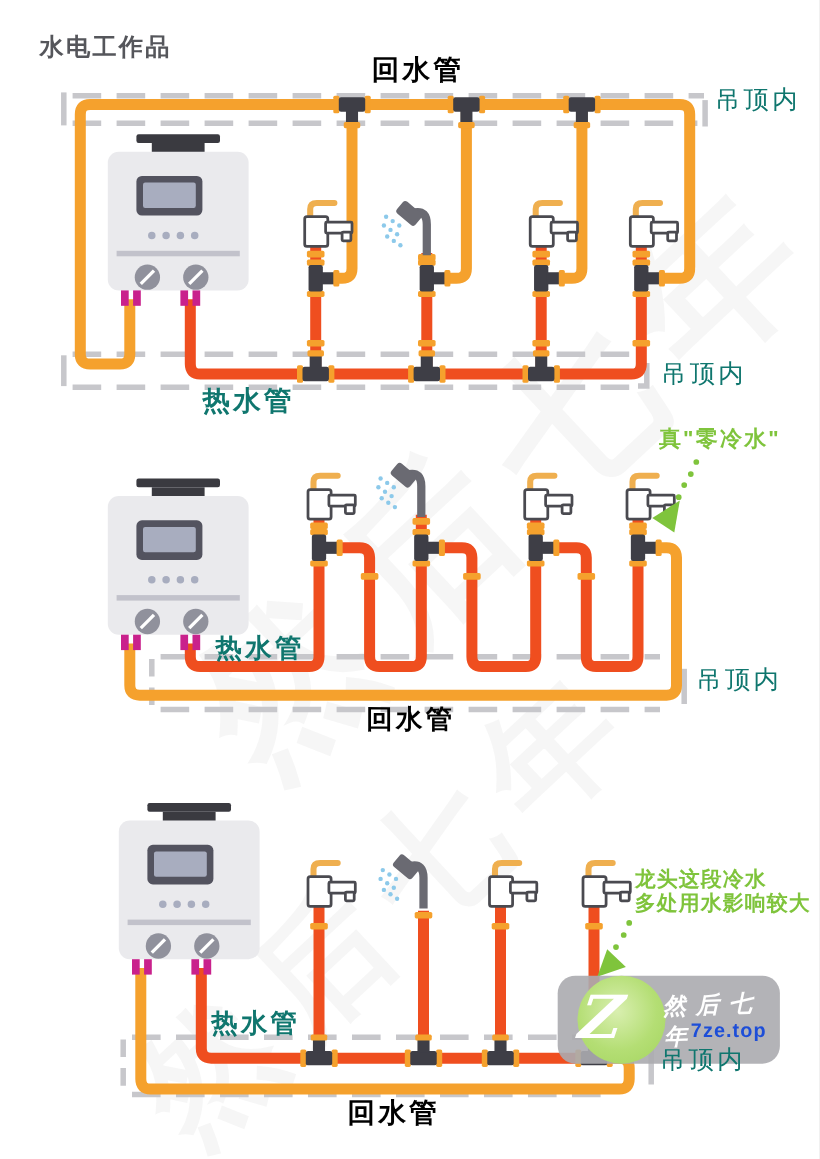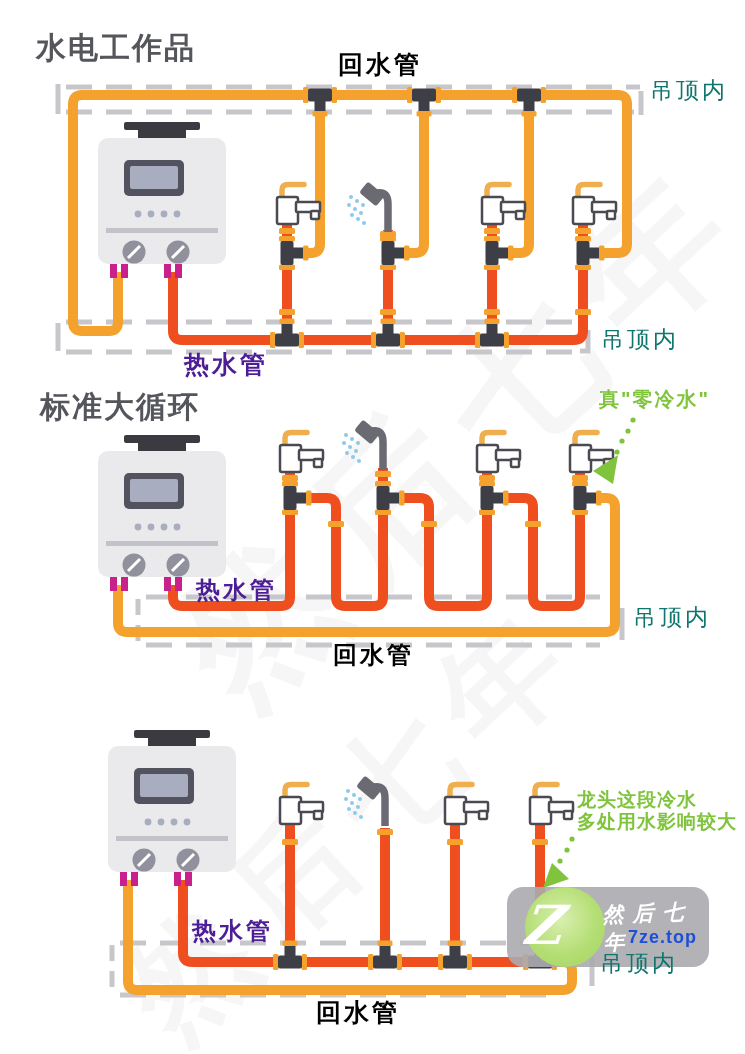--- a/index.html
+++ b/index.html
@@ -1,21 +1,21 @@
 <!DOCTYPE html>
 <html><head>
 <meta charset="utf-8">
 <style>
   html,body{margin:0;padding:0;background:#e8e8e8;}
   .stage{position:relative;width:745px;height:1054px;margin:0 auto;background:#ffffff;overflow:hidden;
          font-family:"Liberation Sans","DejaVu Sans",sans-serif;}
   .lbl{position:absolute;white-space:nowrap;line-height:1.2;}
-  .title{font-size:30px;font-weight:bold;color:#55565B;letter-spacing:2px;}
+  .title{font-size:22px;font-weight:bold;color:#55565B;letter-spacing:2px;}
   .lbl-return{font-size:25px;font-weight:bold;color:#000000;letter-spacing:3px;}
-  .lbl-hot{font-size:25px;font-weight:bold;color:#4c1d95;letter-spacing:3px;font-family:Liberation Serif, serif;}
+  .lbl-hot{font-size:25px;font-weight:bold;color:#0f766e;letter-spacing:3px;}
   .lbl-ceiling{font-size:23px;color:#0f766e;letter-spacing:3px;}
   .lbl-green{font-size:19px;font-weight:bold;color:#7FC43C;letter-spacing:1px;}
   .lbl-green-big{font-size:20px;font-weight:bold;color:#7FC43C;letter-spacing:2px;}
   .wm{position:absolute;font-weight:bold;color:rgba(70,70,70,0.05);white-space:nowrap;pointer-events:none;}
   .wm1{left:110px;top:330px;font-size:150px;letter-spacing:28px;transform:rotate(-43deg);transform-origin:50% 50%;}
   .wm2{left:70px;top:740px;font-size:120px;letter-spacing:22px;transform:rotate(-43deg);transform-origin:50% 50%;}
   .art{position:absolute;left:0;top:0;}
   .badge{position:absolute;left:507px;top:887px;width:202px;height:80px;border-radius:16px;
          background:rgba(171,171,175,0.90);}
   .badge-circle{position:absolute;left:18px;top:0px;width:80px;height:80px;border-radius:50%;
@@ -243,21 +243,20 @@
       </g>
     </g>
   </svg>
 
   <div class="lbl title" style="left:36px;top:30px;">水电工作品</div>
   <div class="lbl lbl-return" style="left:338px;top:49px;">回水管</div>
   <div class="lbl lbl-ceiling" style="left:650px;top:77px;">吊顶内</div>
   <div class="lbl lbl-ceiling" style="left:601px;top:326px;">吊顶内</div>
   <div class="lbl lbl-hot" style="left:184px;top:350px;">热水管</div>
 
-  <div class="lbl title" style="left:40px;top:389px;">标准大循环</div>
   <div class="lbl lbl-green-big" style="left:599px;top:387px;">真"零冷水"</div>
   <div class="lbl lbl-hot" style="left:196px;top:576px;font-size:24px;">热水管</div>
   <div class="lbl lbl-ceiling" style="left:633px;top:604px;">吊顶内</div>
   <div class="lbl lbl-return" style="left:333px;top:641px;font-size:24px;">回水管</div>
 
   <div class="lbl lbl-green" style="left:577px;top:811px;">多处用水影响较大</div>
   <div class="lbl lbl-green" style="left:577px;top:789px;">龙头这段冷水</div>
   <div class="lbl lbl-hot" style="left:192px;top:917px;font-size:24px;">热水管</div>
 
   <div class="badge">

